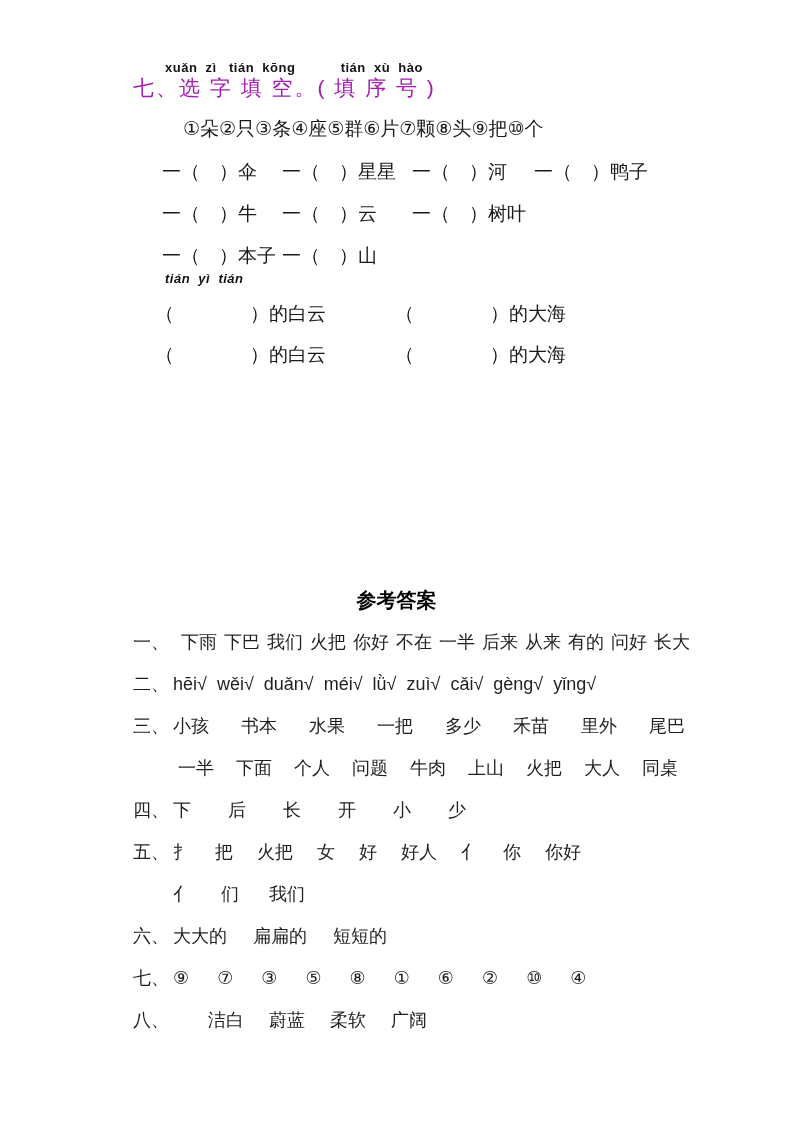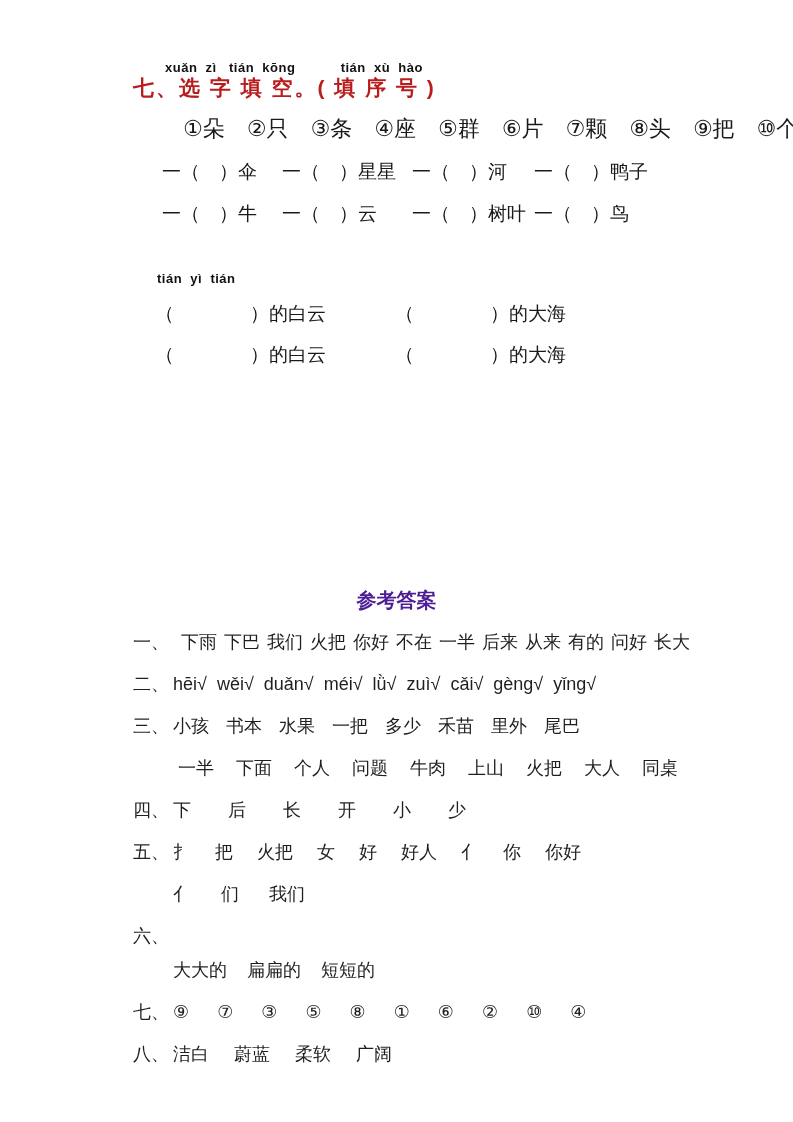--- a/index.html
+++ b/index.html
@@ -13,63 +13,63 @@
     margin:0 auto;
   }
   
   .sec7{position:absolute;top:60px;left:133px;right:40px;}
   .pinyin{
     font-size:13px;font-weight:700;white-space:pre;
     letter-spacing:0.5px;line-height:15px;color:#111;
   }
   .sec7 .pinyin{margin-left:32px;}
   .sec-title{
-    margin:1px 0 0 0;font-size:21px;font-weight:700;line-height:24px;
-    letter-spacing:2px;color:#b91c1c;
+    margin:1px 0 0 0;font-size:21px;font-weight:400;line-height:24px;
+    letter-spacing:2px;color:#a21caf;
   }
   .options{
-    display:flex;gap:22px;margin:17px 0 0 50px;
-    font-size:22px;line-height:23px;white-space:nowrap;
+    display:flex;gap:0;margin:17px 0 0 50px;
+    font-size:19px;line-height:23px;white-space:nowrap;
   }
   .blank-row{
     display:grid;margin-left:29px;font-size:19px;line-height:23px;
   }
   .row4{grid-template-columns:120px 130px 122px auto;}
   .row2a{grid-template-columns:120px auto;}
   .sec7 .blank-row{margin-top:20px;}
   .sec7 .blank-row + .blank-row{margin-top:19px;}
   
   .sec8{position:absolute;top:271px;left:133px;right:40px;}
-  .sec8 .pinyin{margin-left:24px;}
+  .sec8 .pinyin{margin-left:32px;font-style:italic;}
   .sec8 .blank-row{margin-left:22px;font-size:19px;}
   .rowhalf{grid-template-columns:240px auto;}
   .sec8 .blank-row{margin-top:16px;}
   .sec8 .blank-row + .blank-row{margin-top:18px;}
   
   .ans-heading{
     position:absolute;top:587px;left:0;width:100%;
-    text-align:center;font-size:20px;font-weight:700;color:#4c1d95;
+    text-align:center;font-size:20px;font-weight:700;color:#000000;
   }
   .answers{position:absolute;top:631px;left:133px;right:40px;}
   .ans-line{
     display:flex;align-items:flex-start;
     font-size:18px;line-height:22px;margin-bottom:20px;color:#1f1f1f;
   }
   .ans-label{width:40px;flex-shrink:0;}
   .ans-items{display:flex;flex-wrap:nowrap;white-space:nowrap;}
   .l1 .ans-items{gap:7px;margin-left:8px;}
   .l2 .ans-items{gap:10px;}
-  .l3 .ans-items{gap:17px;}
+  .l3 .ans-items{gap:32px;}
   .l4 .ans-items{gap:22px;padding-left:5px;}
   .l5 .ans-items{gap:37px;}
   .l6 .ans-items{gap:24px;}
   .l7 .ans-items{gap:30px;}
-  .l8 .ans-items{gap:20px;margin-top:34px;}
+  .l8 .ans-items{gap:26px;}
   .l9 .ans-items{gap:28px;}
-  .l10 .ans-items{gap:25px;}
+  .l10 .ans-items{gap:25px;margin-left:35px;}
 </style>
 </head>
 <body>
 
 <div class="page">
 
   <section class="sec7">
     <div class="pinyin">xuǎn  zì   tián  kōng           tián  xù  hào</div>
     <h2 class="sec-title"><span>七、</span><span>选 字 填 空。( 填 序 号 )</span></h2>
     <div class="options">
@@ -87,21 +87,24 @@
     <div class="blank-row row4">
         <span>一（　）伞</span>
         <span>一（　）星星</span>
         <span>一（　）河</span>
         <span>一（　）鸭子</span>
       </div>
     <div class="blank-row row4">
         <span>一（　）牛</span>
         <span>一（　）云</span>
         <span>一（　）树叶</span>
-        <span>一（　）鸟</span>
+      </div>
+    <div class="blank-row row2a">
+        <span>一（　）本子</span>
+        <span>一（　）山</span>
       </div>
   </section>
 
   <section class="sec8">
     <div class="pinyin">tián  yì  tián</div>
     <div class="blank-row rowhalf">
         <span>（　　　　）的白云</span>
         <span>（　　　　）的大海</span>
       </div>
     <div class="blank-row rowhalf">

